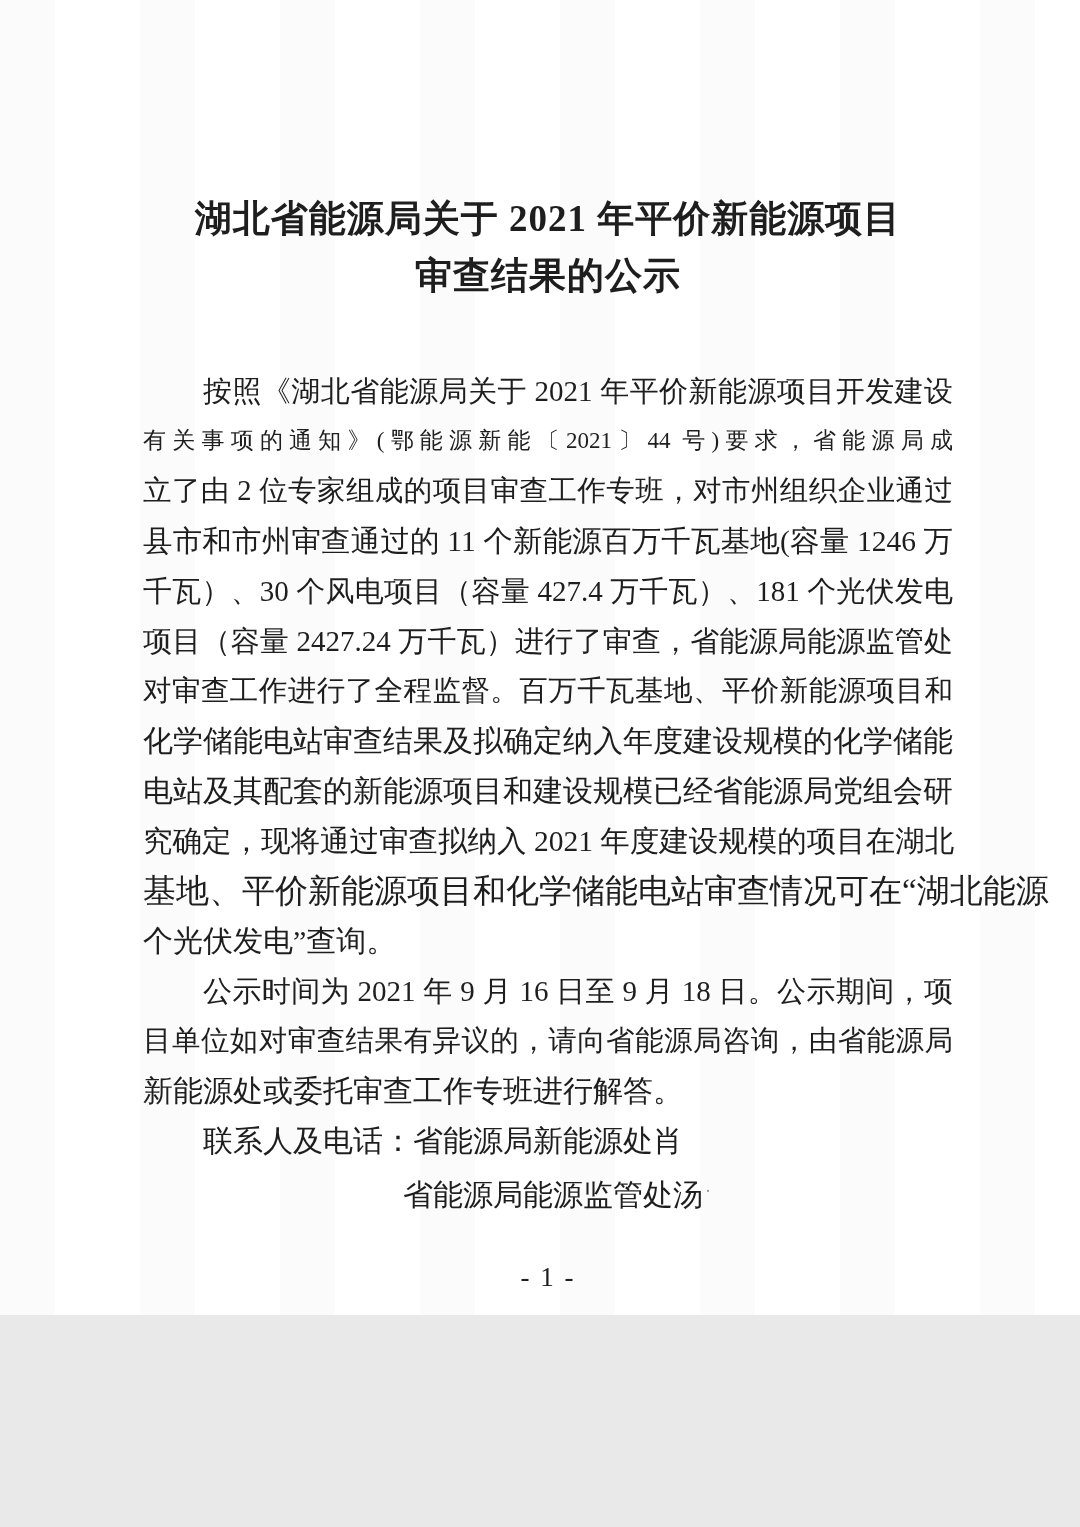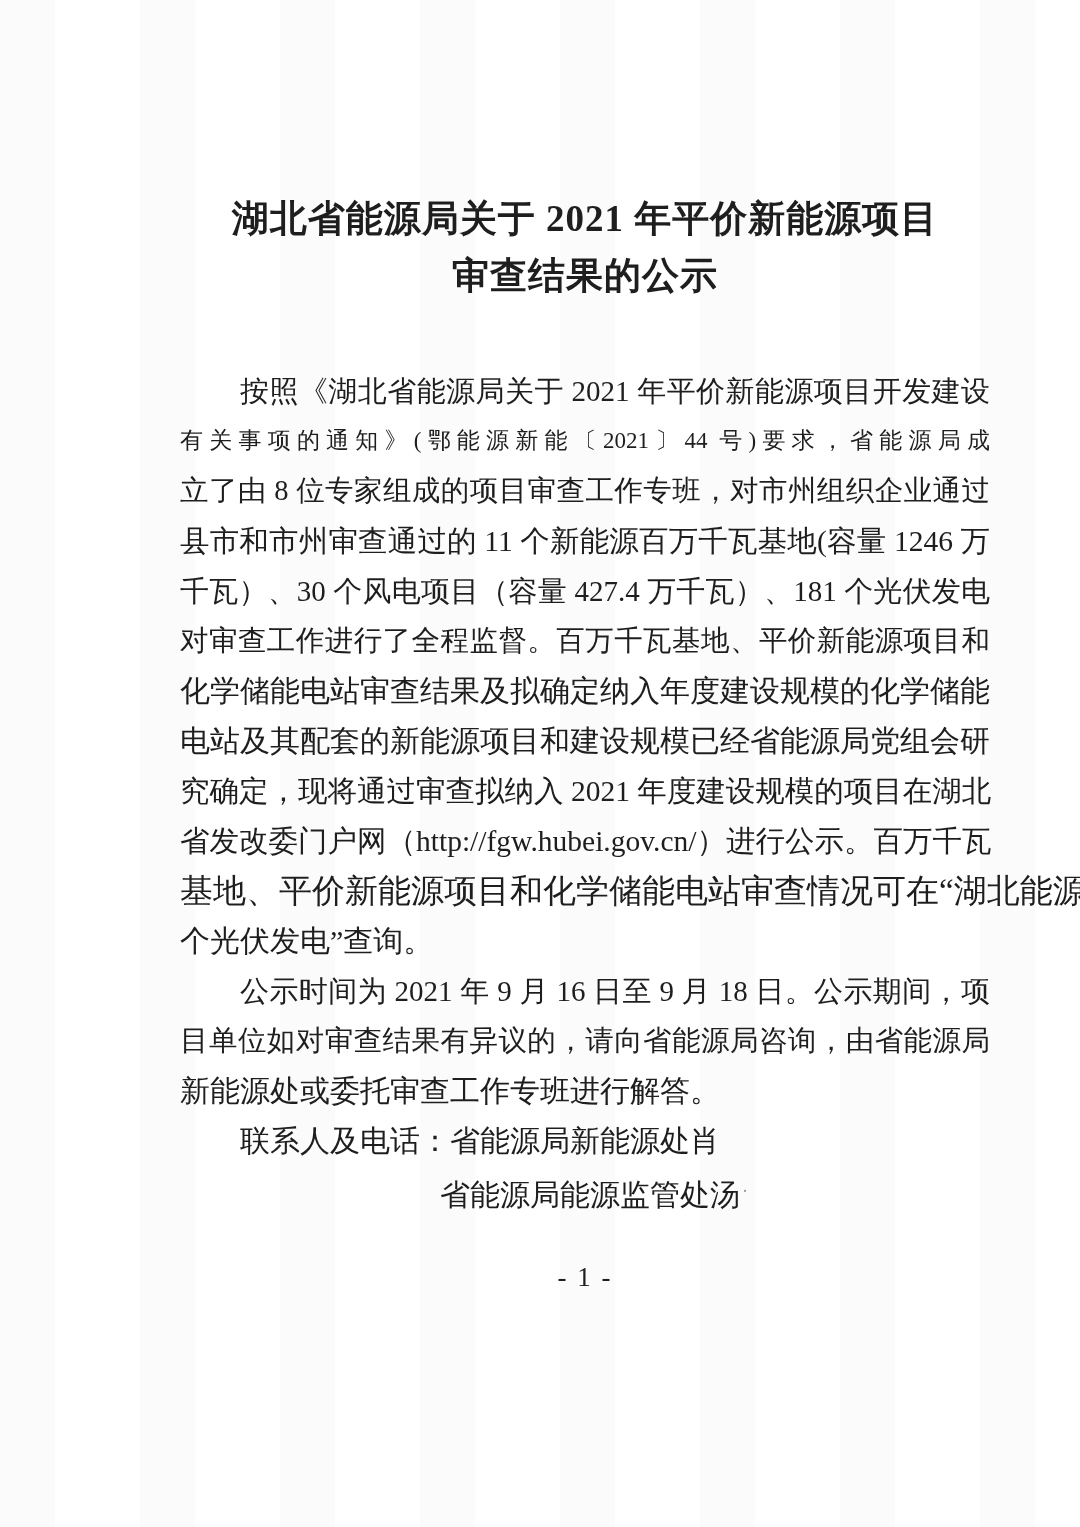--- a/index.html
+++ b/index.html
@@ -3,34 +3,33 @@
 <meta charset="utf-8">
 <style>
   html, body {
     margin: 0;
     padding: 0;
     background: #e9e9e9;
   }
   .page {
     position: relative;
     width: 1080px;
-    height: 1527px;
+    height: 1315px;
     margin: 0 auto;
     box-sizing: border-box;
     padding-top: 190px;
     overflow: hidden;
     color: #1e1e1e;
     background-color: #ffffff;
     background-image: repeating-linear-gradient(
       90deg,
       rgba(120, 112, 100, 0.028) 0px, rgba(120, 112, 100, 0.028) 55px,
       rgba(255, 255, 255, 0) 55px, rgba(255, 255, 255, 0) 140px
     );
     font-family: "Liberation Serif", "DejaVu Serif", serif;
-    padding-left: 37px;
   }
   .textcol {
     width: 810px;
     margin-left: 143px;
   }
   .doc-title {
     margin: 0;
     font-size: 37px;
     font-weight: 700;
     line-height: 57px;
@@ -75,28 +74,28 @@
   <div class="textcol">
 
     <h1 class="doc-title">
       <div class="title-line">湖北省能源局关于 2021 年平价新能源项目</div>
       <div class="title-line">审查结果的公示</div>
     </h1>
 
     <div class="doc-body">
       <div class="jline indent fit" style="font-size: 29px;">按照《湖北省能源局关于 2021 年平价新能源项目开发建设</div>
       <div class="jline fit" style="font-size: 23px;">有关事项的通知》(鄂能源新能〔2021〕44 号)要求，省能源局成</div>
-      <div class="jline fit" style="font-size: 28.5px;">立了由 8 位专家组成的项目审查工作专班，对市州组织企业通过</div>
+      <div class="jline fit" style="font-size: 28.5px;">立了由 2 位专家组成的项目审查工作专班，对市州组织企业通过</div>
       <div class="jline fit" style="font-size: 29.5px;">县市和市州审查通过的 11 个新能源百万千瓦基地(容量 1246 万</div>
       <div class="jline fit" style="font-size: 29px;">千瓦）、30 个风电项目（容量 427.4 万千瓦）、181 个光伏发电</div>
+      <div class="jline fit" style="font-size: 29px;">项目（容量 2427.24 万千瓦）进行了审查，省能源局能源监管处</div>
       <div class="jline fit" style="font-size: 28.5px;">对审查工作进行了全程监督。百万千瓦基地、平价新能源项目和</div>
       <div class="jline fit">化学储能电站审查结果及拟确定纳入年度建设规模的化学储能</div>
       <div class="jline fit">电站及其配套的新能源项目和建设规模已经省能源局党组会研</div>
       <div class="jline fit" style="font-size: 29.5px;">究确定，现将通过审查拟纳入 2021 年度建设规模的项目在湖北</div>
-      <div class="jline fit" style="font-size: 29.5px;">省发改委门户网（http://fgw.hubei.gov.cn/）进行公示。百万千瓦</div>
       <div class="jline fit" style="font-size: 33px;">基地、平价新能源项目和化学储能电站审查情况可在“湖北能源</div>
       <div class="line-last fit">个光伏发电”查询。</div>
 
       <div class="jline indent fit" style="font-size: 29px;">公示时间为 2021 年 9 月 16 日至 9 月 18 日。公示期间，项</div>
       <div class="jline fit" style="font-size: 28.5px;">目单位如对审查结果有异议的，请向省能源局咨询，由省能源局</div>
       <div class="line-last fit">新能源处或委托审查工作专班进行解答。</div>
 
       <div class="line-last indent fit">联系人及电话：省能源局新能源处肖</div>
       <div class="line-last contact2 fit">
         <span>省能源局能源监管处汤</span><span class="faint-mark">·</span>

